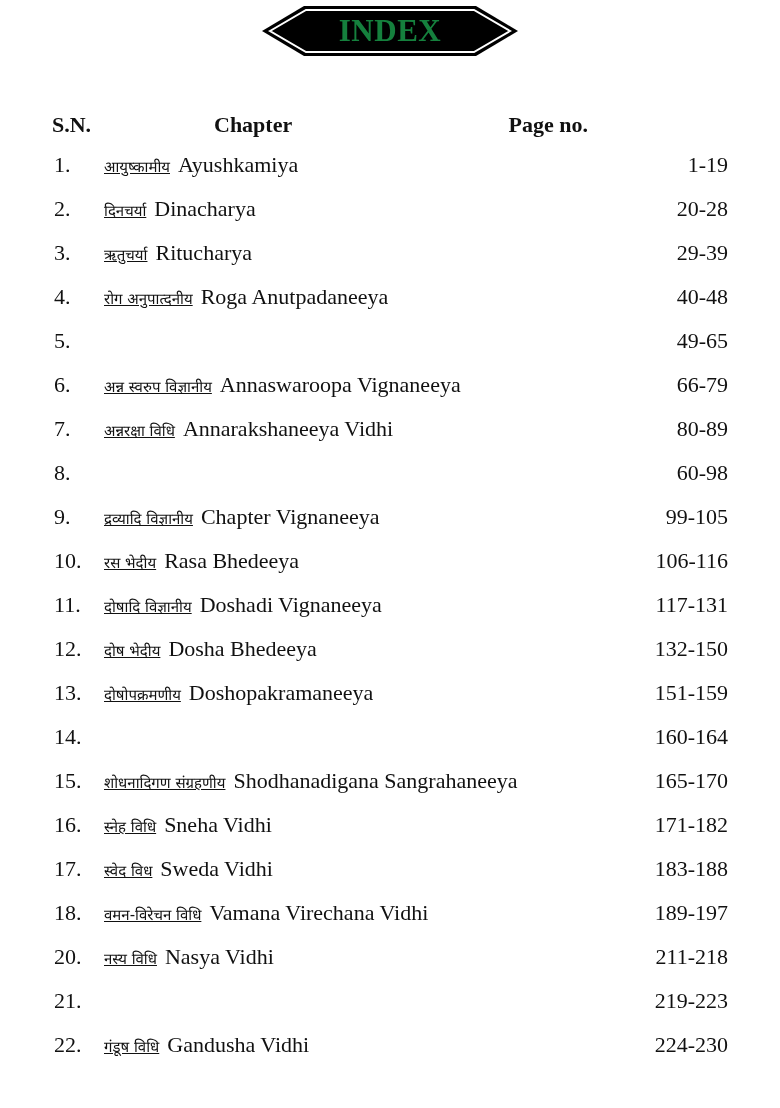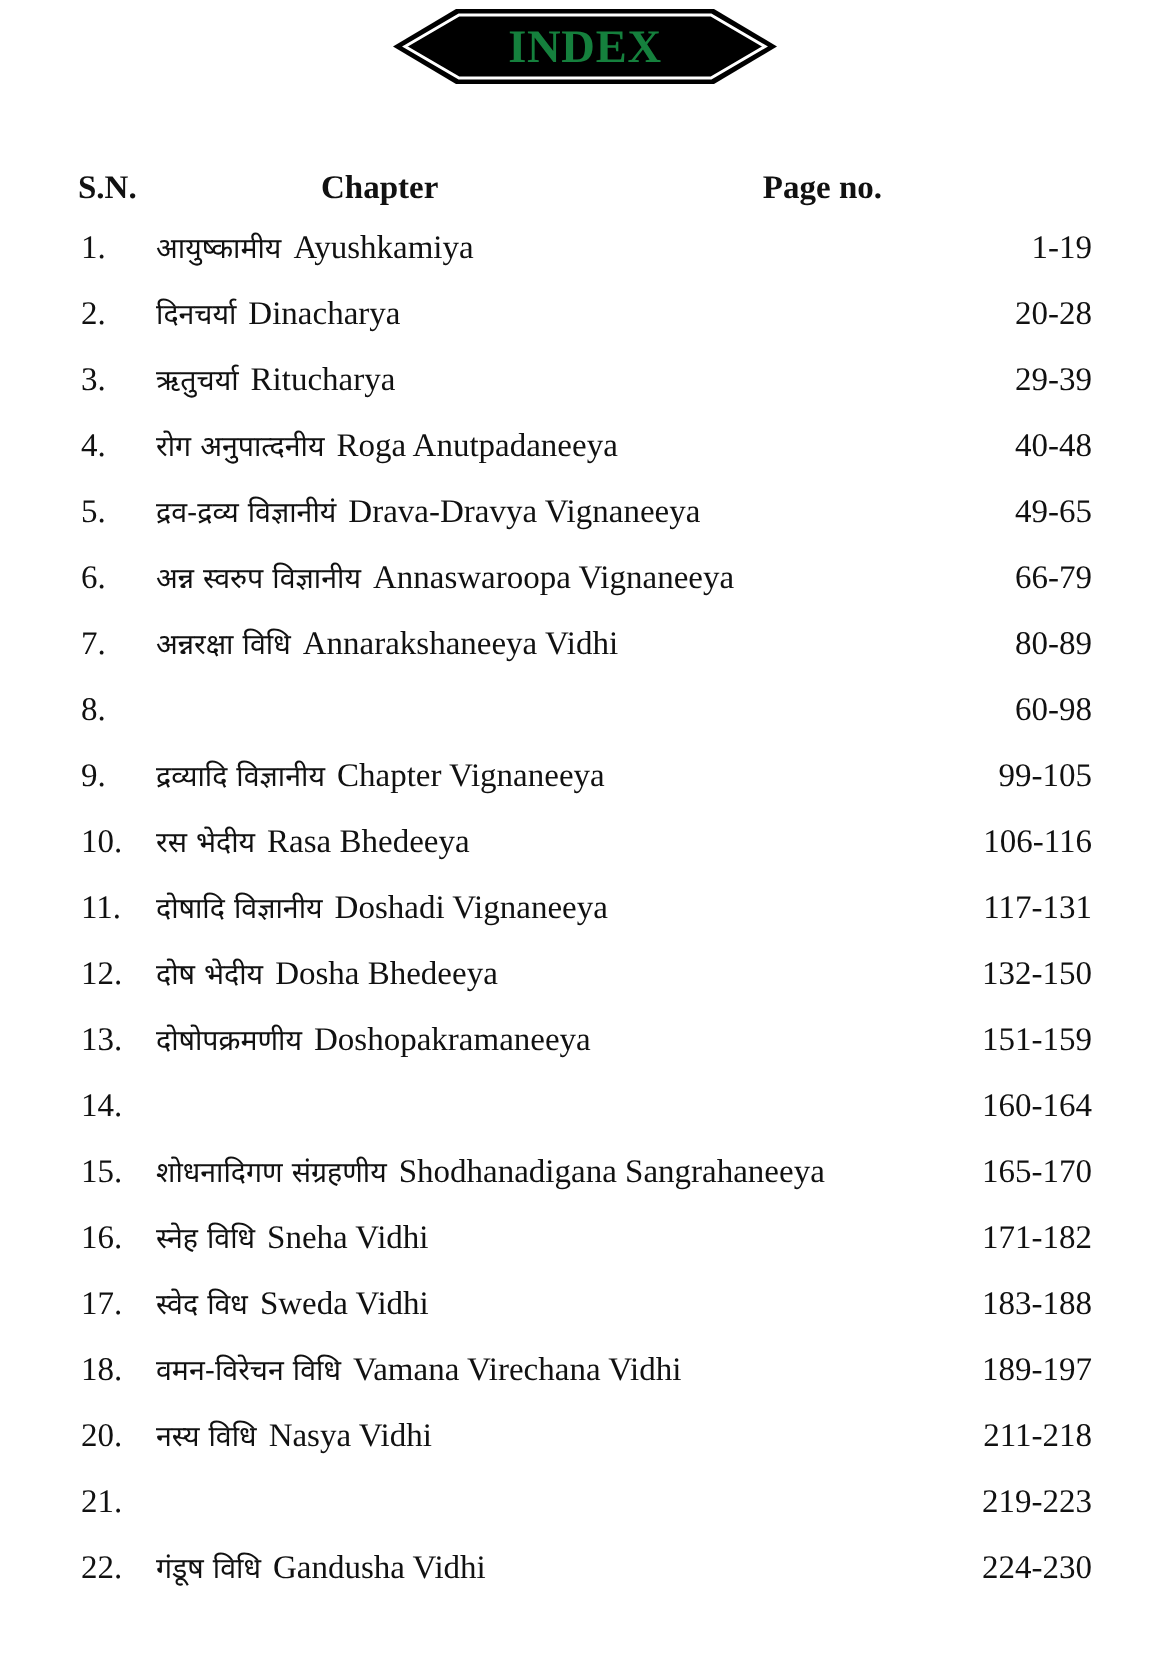--- a/index.html
+++ b/index.html
@@ -23,21 +23,21 @@
   }
   .hdr-sn { position: absolute; left: 52px; top: 0; }
   .hdr-chapter { position: absolute; left: 214px; top: 0; }
   .hdr-page { position: absolute; right: 52px; top: 0; }
   .rows { position: absolute; top: 143px; left: 0; width: 780px; }
   .row {
     position: relative; height: 44px; font-size: 22px; line-height: 44px;
   }
   .sn { position: absolute; left: 54px; top: 0; }
   .chapter { position: absolute; left: 104px; top: 0; white-space: nowrap; }
-  .chapter .dev { font-family: "DejaVu Sans", sans-serif; font-size: 19px; margin-right: 8px; }
+  .chapter .dev { font-family: "DejaVu Sans", sans-serif; font-size: 15px; margin-right: 8px; text-decoration: underline; }
   .pages { position: absolute; right: 52px; top: 0; }
 </style>
 </head>
 <body>
 
 <div class="banner">
   <svg width="256" height="52" viewBox="0 0 256 52">
     <polygon points="0,26 42,1 214,1 256,26 214,51 42,51" fill="#000"></polygon>
     <polygon points="8,26 44,5 212,5 248,26 212,47 44,47" fill="none" stroke="#fff" stroke-width="2"></polygon>
     <polygon points="14,26 46,8 210,8 242,26 210,44 46,44" fill="#000"></polygon>
@@ -67,21 +67,20 @@
       <span class="chapter"><span class="dev">ऋतुचर्या</span><span>Ritucharya</span></span>
       <span class="pages">29-39</span>
     </div>
   <div class="row">
       <span class="sn">4.</span>
       <span class="chapter"><span class="dev">रोग अनुपात्दनीय</span><span>Roga Anutpadaneeya</span></span>
       <span class="pages">40-48</span>
     </div>
   <div class="row">
       <span class="sn">5.</span>
-      <span class="chapter"><span class="dev">द्रव-द्रव्य विज्ञानीयं</span><span>Drava-Dravya Vignaneeya</span></span>
       <span class="pages">49-65</span>
     </div>
   <div class="row">
       <span class="sn">6.</span>
       <span class="chapter"><span class="dev">अन्न स्वरुप विज्ञानीय</span><span>Annaswaroopa Vignaneeya</span></span>
       <span class="pages">66-79</span>
     </div>
   <div class="row">
       <span class="sn">7.</span>
       <span class="chapter"><span class="dev">अन्नरक्षा विधि</span><span>Annarakshaneeya Vidhi</span></span>

